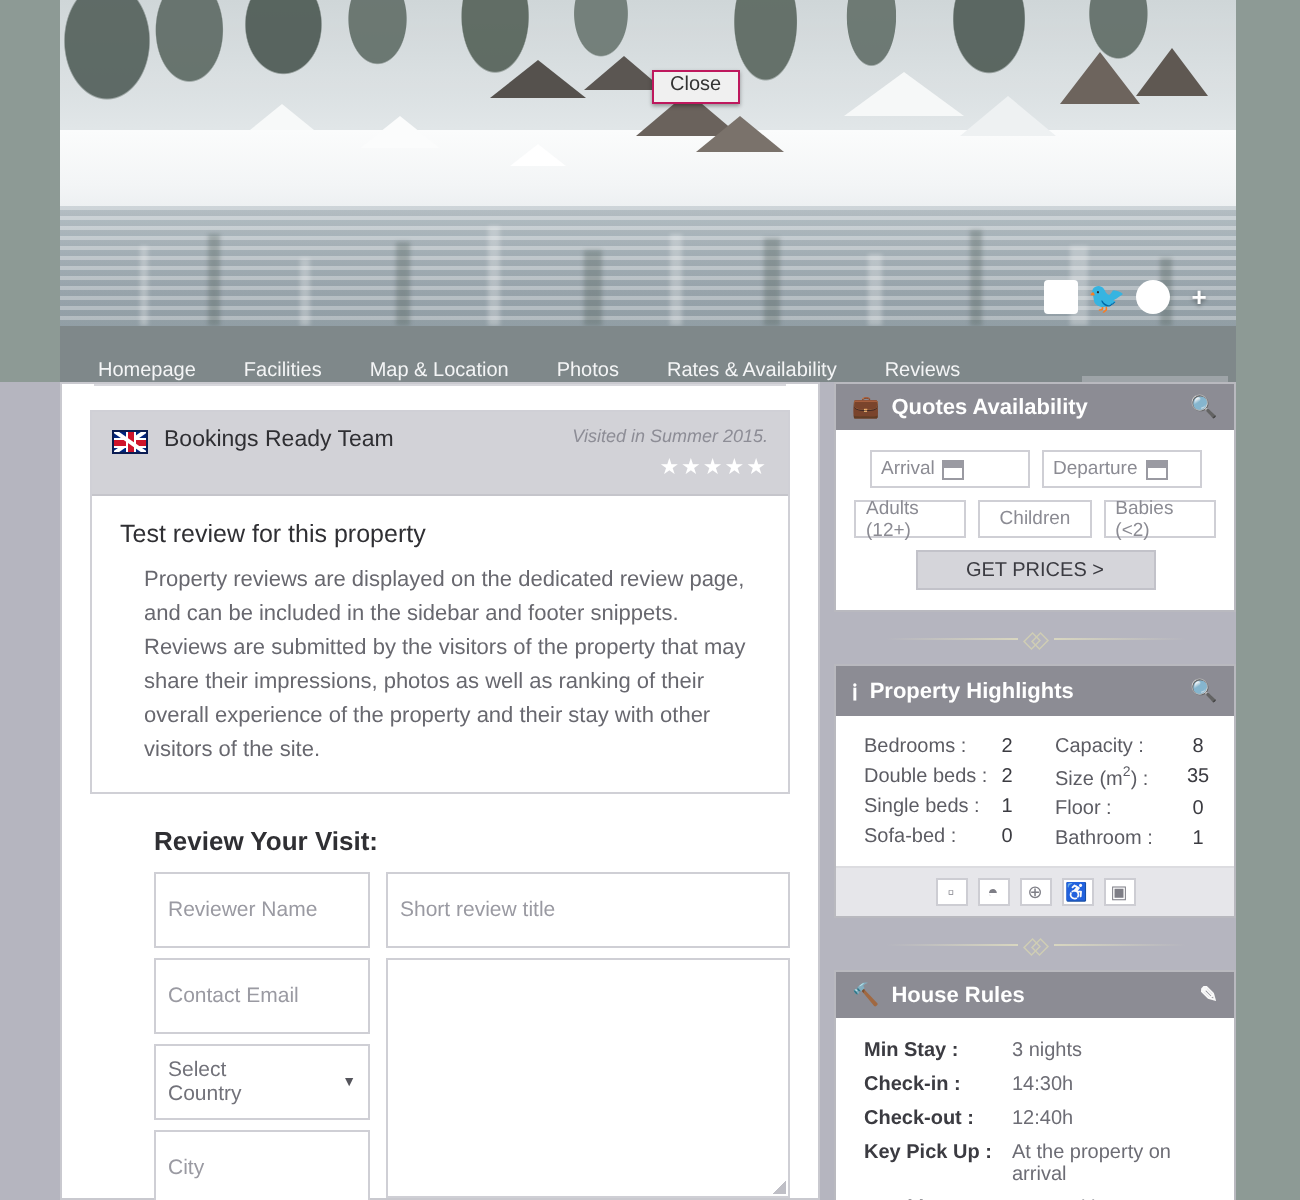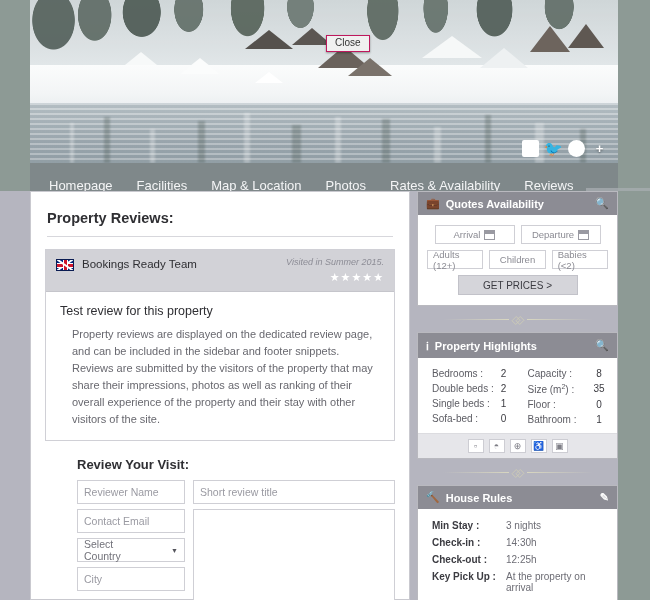--- a/index.html
+++ b/index.html
@@ -72,21 +72,21 @@
   .sq { background:#fff; color:#6d7b84; border-radius:2px; }
   .plus-ic { font-size:22px; line-height:12px; color:#fff; text-shadow:0 1px 2px rgba(0,0,0,.4); }
 
   
   .nav {
     position:absolute; left:30px; top:163px; width:588px; height:28px;
     background: rgba(125,133,137,.88);
     display:flex; align-items:center; padding-left:8px; gap:2px;
   }
   .nav a {
-    color:#f4f5f6; font-size:13px; text-decoration:none;
+    color:#f4f5f6; font-size:10px; text-decoration:none;
     padding:6px 11px; white-space:nowrap;margin-top:16px;
   }
   .house-sel {
     margin-left:auto; margin-right:4px;
     background:rgba(168,174,178,.75); color:#f2f3f4;
     font-size:11px; padding:5px 9px; display:flex; align-items:center; gap:5px;
     white-space:nowrap;
     margin-top:44px;
   }
 
@@ -137,21 +137,21 @@
   .rc-title { font-size:12.5px; color:#2f2f33; margin:0 0 8px; font-weight:normal; }
   .rc-text { font-size:11px; color:#68686f; line-height:1.55; margin:0 0 6px 12px; }
   .rc-foot { border-top:1px solid #e2e2e6; margin:8px 0 0; padding:4px 0 6px;
              font-size:9px; color:#8d8d96; text-align:right; }
 
   h3.form-title { margin:16px 0 8px 46px; font-size:13px; color:#2f2f33; font-weight:bold; }
   .form-grid { display:flex; gap:8px; padding:0 14px 0 46px; }
   .col-l { width:108px; flex:0 0 108px; }
   .col-r { flex:1; }
   .fld {
-    width:100%; height:24px; border:1px solid #cfcfd5; background:#fff;
+    width:100%; height:38px; border:1px solid #cfcfd5; background:#fff;
     font-size:10.5px; color:#9a9aa2; padding:0 6px; margin-bottom:5px;
     font-family:"Liberation Sans", sans-serif; display:flex; align-items:center;
   }
   .fld.sel { justify-content:flex-start; color:#72727a;gap:26px; }
   .caret { font-size:7px; color:#55555c; }
   .ta {
     width:100%; height:120px; border:1px solid #cfcfd5; background:#fff;
     font-size:10.5px; color:#9a9aa2; padding:4px 6px; position:relative;
   }
   .ta:after {
@@ -169,21 +169,21 @@
   .w-head .act { font-size:11px; opacity:.95; }
   .w-body { padding:10px 9px; }
 
   .q-row { display:flex; gap:6px; justify-content:center; margin-bottom:6px; }
   .q-in {
     border:1px solid #cfcfd5; background:#fff; font-size:9.5px; color:#8b8b93;
     height:19px; padding:0 5px; display:flex; align-items:center; gap:4px;
   }
   .cal { width:11px; height:10px; border:1px solid #9a9aa2; position:relative; }
   .cal:before { content:""; position:absolute; left:0; top:0; width:100%; height:3px; background:#9a9aa2; }
-  .q-in.w-arr { width:80px; justify-content:center; }
+  .q-in.w-arr { width:80px; justify-content:flex-start; }
   .q-in.w-cnt { flex:1; justify-content:center; }
   .btn-prices {
     margin:6px auto 0; width:120px; height:20px; background:#d5d5da; border:1px solid #c2c2c9;
     font-size:10px; color:#3b3b41; display:flex; align-items:center; justify-content:center;
   }
 
   .divider { height:26px; display:flex; align-items:center; justify-content:center; }
   .divider .ln { height:1px; width:66px; background:linear-gradient(90deg,transparent,#d8d6c0); }
   .divider .ln.r { background:linear-gradient(270deg,transparent,#d8d6c0); }
   .divider .dia { width:12px; height:7px; margin:0 3px; position:relative; }
@@ -270,21 +270,20 @@
       <span>House 1</span>
       <span>⌄</span>
     </div>
   </div>
 
   <div class="body-wrap">
     <div class="edge-l"></div>
     <div class="edge-r"></div>
 
     <div class="main">
-      <h2 class="page-title">Property Reviews:</h2>
       <div class="rev-sep"></div>
 
       <div class="review-card">
         <div class="rc-head">
           <div class="flag">
               <i></i>
               <i class="v"></i>
             </div>
           <div class="rc-name">Bookings Ready Team</div>
           <div class="rc-meta">
@@ -425,21 +424,21 @@
           <div class="hr-row">
               <span class="hr-k">Min Stay :</span>
               <span class="hr-v">3 nights</span>
             </div>
           <div class="hr-row">
               <span class="hr-k">Check-in :</span>
               <span class="hr-v">14:30h</span>
             </div>
           <div class="hr-row">
               <span class="hr-k">Check-out :</span>
-              <span class="hr-v">12:25h</span>
+              <span class="hr-v">12:40h</span>
             </div>
           <div class="hr-row">
               <span class="hr-k">Key Pick Up :</span>
               <span class="hr-v">At the property on arrival</span>
             </div>
           <div class="hr-row">
               <span class="hr-k">Smoking :</span>
               <span class="hr-v">No smoking property</span>
             </div>
 

